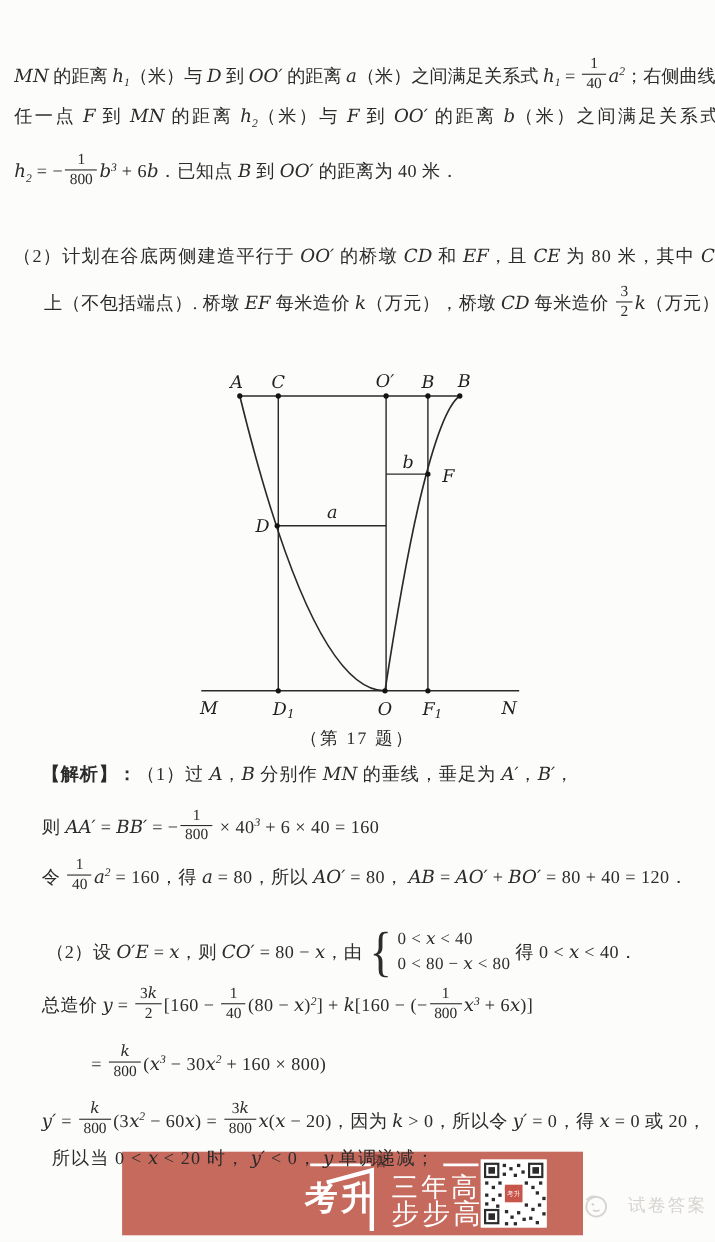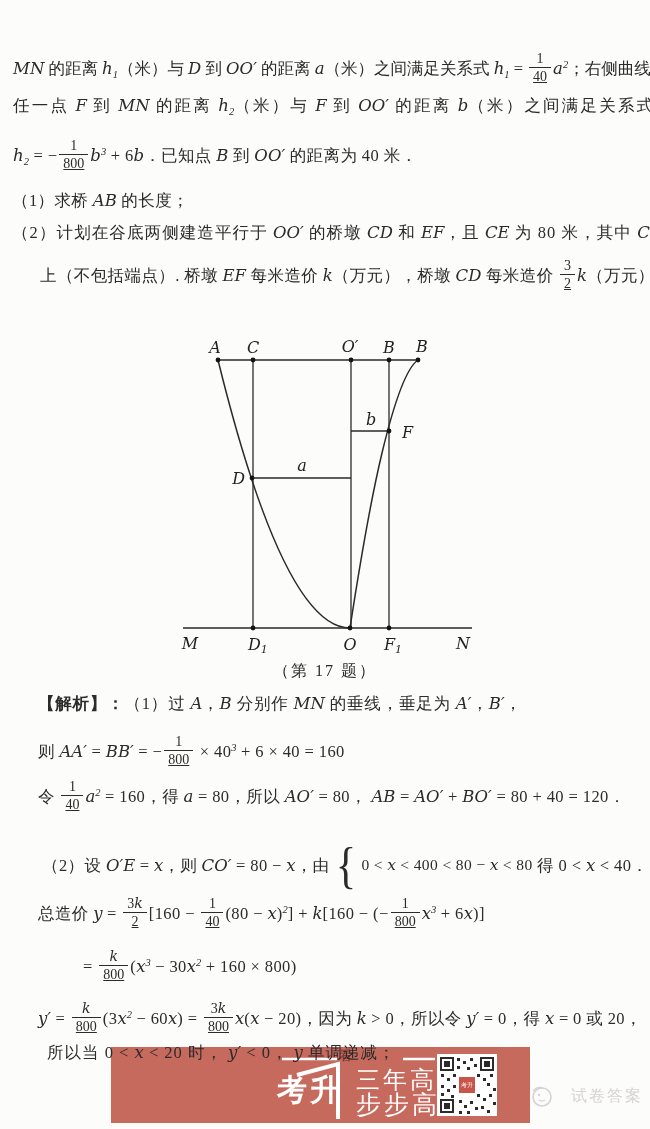--- a/index.html
+++ b/index.html
@@ -7,24 +7,24 @@
         font-family:"Liberation Serif","DejaVu Serif",serif;color:#2b2b2b;}
   .line{position:absolute;white-space:pre;font-size:16.5px;line-height:22px;letter-spacing:.4px;z-index:2;}
   .line .vr{font-style:italic;font-family:"DejaVu Serif","Liberation Serif",serif;letter-spacing:0;}
   .line .bd{font-weight:bold;}
   .line sup,.line sub{font-size:10.5px;letter-spacing:0;font-style:italic;}
   .line sup{vertical-align:6px;}
   .line sub{vertical-align:-4px;}
   .frac{display:inline-block;vertical-align:middle;text-align:center;font-size:14px;line-height:15px;
         letter-spacing:0;margin:0 2px;transform:translateY(-3px);}
   .frac .num{display:block;padding:0 4px 1px;border-bottom:1.4px solid #2b2b2b;}
-  .frac .den{display:block;padding:1px 4px 0;text-decoration:underline;}
+  .frac .den{display:block;padding:1px 4px 0;}
   .sys{display:inline-flex;align-items:center;vertical-align:middle;transform:translateY(-2px);}
   .sys .brace{font-size:50px;font-weight:200;line-height:50px;margin-right:3px;transform:scaleX(.85);}
-  .syscol{display:inline-flex;flex-direction:row;}
+  .syscol{display:inline-flex;flex-direction:column;}
   .sysrow{display:block;font-size:15.5px;line-height:22px;white-space:pre;}
   #p1{left:13px;top:54px;letter-spacing:0;}
   #p2{left:13px;top:95px;letter-spacing:2.2px;}
   #p3{left:13px;top:141px;}
   #p4{left:12px;top:190px;}
   #p5{left:12px;top:222px;letter-spacing:1.1px;}
   #p6{left:40px;top:261px;}
   #p7{left:42px;top:305px;letter-spacing:1px;}
   #s1{left:38px;top:693px;letter-spacing:.8px;}
   #s2{left:38px;top:737px;}
@@ -58,21 +58,20 @@
   .wm .wm-text{margin-left:4px;}
 </style>
 </head>
 <body>
 
 <div class="page">
 
   <div class="line" id="p1"><span class="vr">MN</span><span class="tx"> 的距离 </span><span class="vr">h</span><sub>1</sub><span class="tx">（米）与 </span><span class="vr">D</span><span class="tx"> 到 </span><span class="vr">OO′</span><span class="tx"> 的距离 </span><span class="vr">a</span><span class="tx">（米）之间满足关系式 </span><span class="vr">h</span><sub>1</sub><span class="tx"> = </span><span class="frac"><span class="num"><span class="tx">1</span></span><span class="den"><span class="tx">40</span></span></span><span class="vr">a</span><sup>2</sup><span class="tx">；右侧曲线 </span></div>
   <div class="line" id="p2"><span class="tx">任一点 </span><span class="vr">F</span><span class="tx"> 到 </span><span class="vr">MN</span><span class="tx"> 的距离 </span><span class="vr">h</span><sub>2</sub><span class="tx">（米）与 </span><span class="vr">F</span><span class="tx"> 到 </span><span class="vr">OO′</span><span class="tx"> 的距离 </span><span class="vr">b</span><span class="tx">（米）之间满足关系式</span></div>
   <div class="line" id="p3"><span class="vr">h</span><sub>2</sub><span class="tx"> = −</span><span class="frac"><span class="num"><span class="tx">1</span></span><span class="den"><span class="tx">800</span></span></span><span class="vr">b</span><sup>3</sup><span class="tx"> + 6</span><span class="vr">b</span><span class="tx">．已知点 </span><span class="vr">B</span><span class="tx"> 到 </span><span class="vr">OO′</span><span class="tx"> 的距离为 40 米．</span></div>
-  <div class="line" id="p4"><span class="tx">（1）求桥 </span><span class="vr">AB</span><span class="tx"> 的长度；</span></div>
   <div class="line" id="p5"><span class="tx">（2）计划在谷底两侧建造平行于 </span><span class="vr">OO′</span><span class="tx"> 的桥墩 </span><span class="vr">CD</span><span class="tx"> 和 </span><span class="vr">EF</span><span class="tx">，且 </span><span class="vr">CE</span><span class="tx"> 为 80 米，其中 </span><span class="vr">C</span><span class="tx">，</span></div>
   <div class="line" id="p6"><span class="tx">上（不包括端点）. 桥墩 </span><span class="vr">EF</span><span class="tx"> 每米造价 </span><span class="vr">k</span><span class="tx">（万元），桥墩 </span><span class="vr">CD</span><span class="tx"> 每米造价 </span><span class="frac"><span class="num"><span class="tx">3</span></span><span class="den"><span class="tx">2</span></span></span><span class="vr">k</span><span class="tx">（万元）（</span></div>
 
   <div class="figure">
     <svg width="350" height="322" viewBox="0 0 350 322">
 
       <line class="fig-line" x1="67" y1="22" x2="270" y2="22"></line>
 
       <line class="fig-line" x1="33" y1="290" x2="322" y2="290"></line>
 

